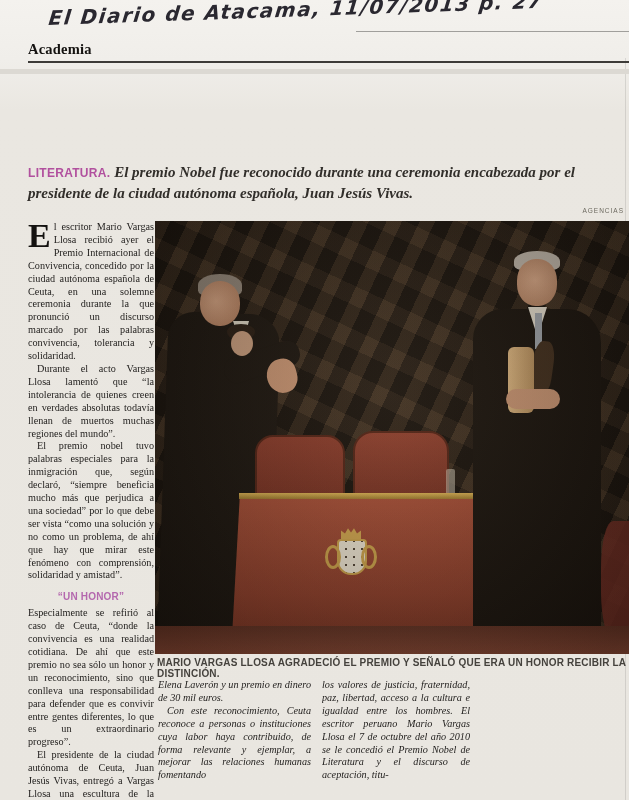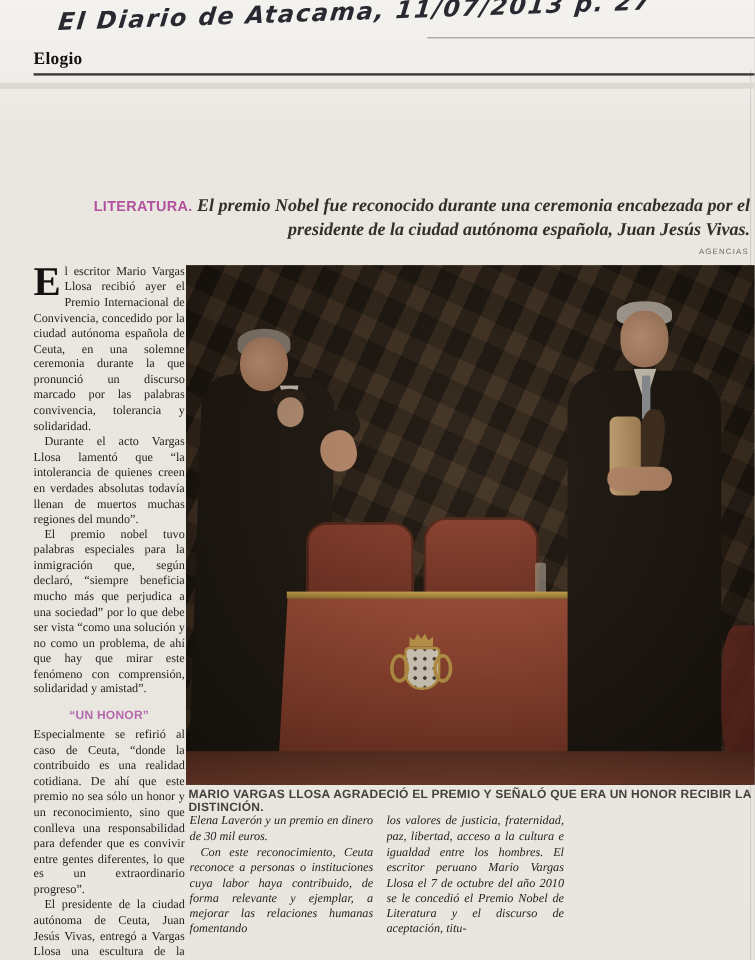--- a/index.html
+++ b/index.html
@@ -15,21 +15,21 @@
     transform:rotate(-2deg) skewX(-8deg);transform-origin:left top;}
 
   .section-label{position:absolute;left:28px;top:41px;font-weight:bold;font-size:14.5px;letter-spacing:.2px;color:#141210;}
   .section-rule{position:absolute;left:28px;right:0;top:61px;height:2px;background:#3d3b38;}
   .section-band{position:absolute;left:0;right:0;top:69px;height:5px;background:#dcd9d3;}
 
   .headline{position:absolute;left:27px;top:74px;width:600px;margin:0;
     font-size:37px;line-height:41px;font-weight:bold;letter-spacing:-1.2px;color:#0f0e0d;}
 
   .lead{position:absolute;left:28px;top:163px;width:597px;
-    font-size:15px;line-height:19.5px;font-weight:bold;font-style:italic;color:#322f2b;text-align:right;}
+    font-size:15px;line-height:19.5px;font-weight:bold;font-style:italic;color:#322f2b;}
   .kicker{font-style:normal;font-family:"Liberation Sans",sans-serif;
     font-size:12px;font-weight:bold;color:#b1509e;letter-spacing:.3px;}
 
   .colL{position:absolute;left:28px;top:221px;width:126px;height:578px;overflow:hidden;}
   .bodytext{font-size:10.2px;line-height:12.9px;text-align:justify;color:#242220;}
   .bodytext p{margin:0;}
   .bodytext p.indent{text-indent:9px;}
   .dropcap{float:left;font-size:34px;line-height:27px;padding:1px 3px 0 0;font-weight:bold;color:#141210;}
   .subhead{font-family:"Liberation Sans",sans-serif;font-weight:bold;font-size:10px;
     letter-spacing:.2px;color:#b468ae;margin:9px 0 3px;text-align:center;}
@@ -90,33 +90,33 @@
 </head>
 <body>
 
 <div class="page">
 
   <div class="page-top-edge"></div>
   <div class="scan-edge-right"></div>
 
   <div class="handwriting">El Diario de Atacama, 11/07/2013 p. 27</div>
 
-  <div class="section-label">Elogio</div>
+  <div class="section-label">Academia</div>
   <div class="section-rule"></div>
   <div class="section-band"></div>
 
 
   <div class="lead"><span class="kicker">LITERATURA.</span><span> El premio Nobel fue reconocido durante una ceremonia encabezada por el presidente de la ciudad autónoma española, Juan Jesús Vivas.</span></div>
 
   <div class="colL bodytext">
     <p><span class="dropcap">E</span><span>l escritor Mario Vargas Llosa recibió ayer el Premio Internacional de Convivencia, concedido por la ciudad autónoma española de Ceuta, en una solemne ceremonia durante la que pronunció un discurso marcado por las palabras convivencia, tolerancia y solidaridad.</span></p>
     <p class="indent">Durante el acto Vargas Llosa lamentó que “la intolerancia de quienes creen en verdades absolutas todavía llenan de muertos muchas regiones del mundo”.</p>
     <p class="indent">El premio nobel tuvo palabras especiales para la inmigración que, según declaró, “siempre beneficia mucho más que perjudica a una sociedad” por lo que debe ser vista “como una solución y no como un problema, de ahí que hay que mirar este fenómeno con comprensión, solidaridad y amistad”.</p>
     <div class="subhead">“UN HONOR”</div>
-    <p>Especialmente se refirió al caso de Ceuta, “donde la contribuido es una realidad cotidiana. De ahí que este premio no sea sólo un honor y un reconocimiento, sino que conlleva una responsabilidad para defender que es convivir entre gentes diferentes, lo que es un extraordinario progreso”.</p>
+    <p>Especialmente se refirió al caso de Ceuta, “donde la convivencia es una realidad cotidiana. De ahí que este premio no sea sólo un honor y un reconocimiento, sino que conlleva una responsabilidad para defender que es convivir entre gentes diferentes, lo que es un extraordinario progreso”.</p>
     <p class="indent">El presidente de la ciudad autónoma de Ceuta, Juan Jesús Vivas, entregó a Vargas Llosa una escultura de la artista ceutí</p>
   </div>
 
   <div class="photo-credit">AGENCIAS</div>
 
   <div class="photo">
     <div class="lm-body"></div>
     <div class="lm-arm"></div>
     <div class="lm-hands"></div>
     <div class="lm-hair"></div>

